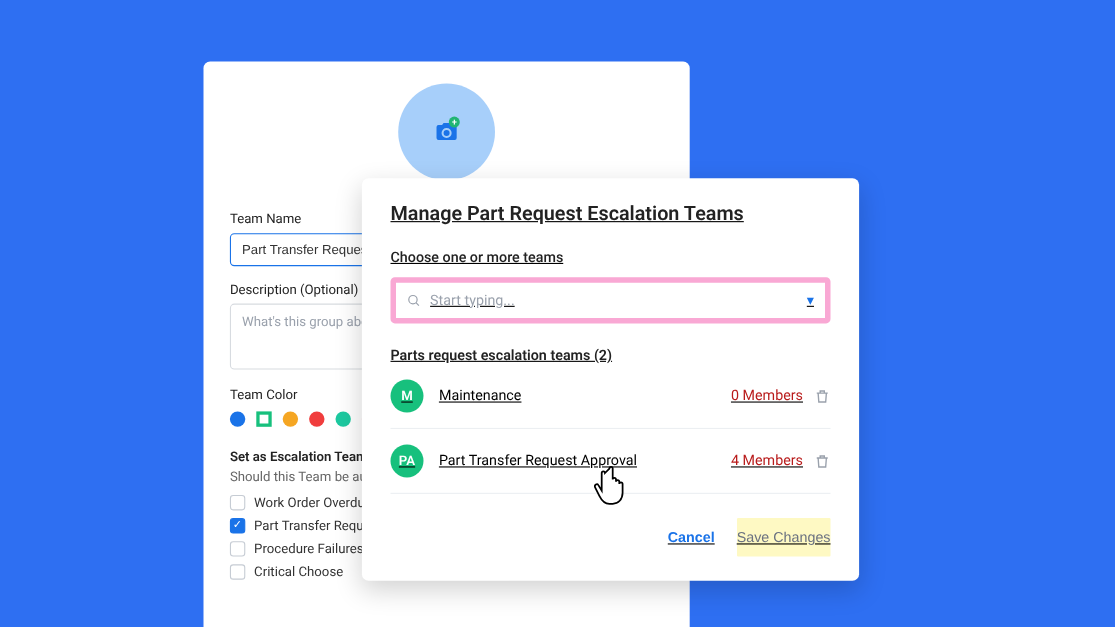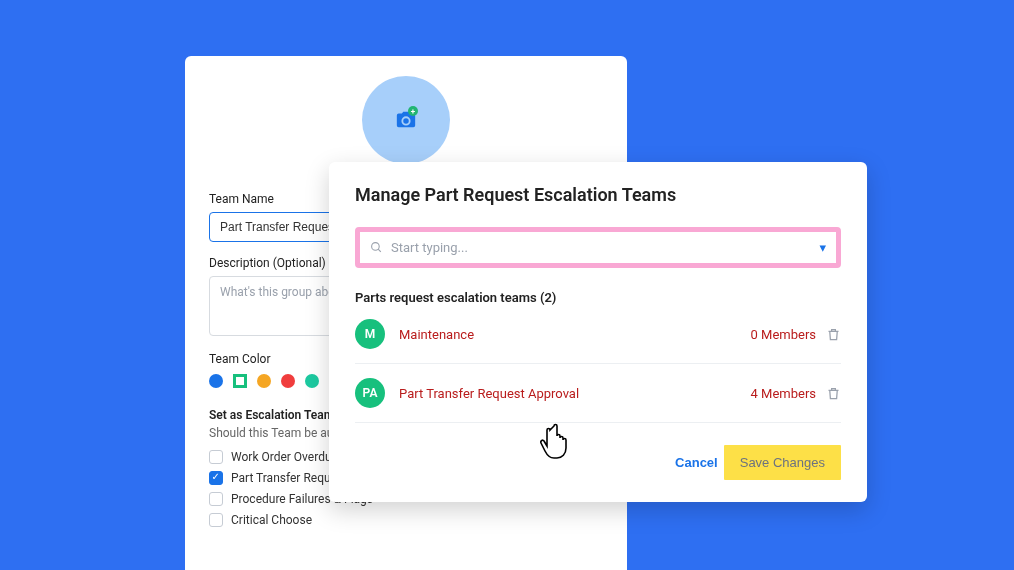--- a/index.html
+++ b/index.html
@@ -65,47 +65,48 @@
 .section-title { font-size:12px; color:#222; font-weight:600; margin-bottom:4px;}
 .section-sub { font-size:12px; color:#666; margin-bottom:10px;}
 .check-row { display:flex; align-items:center; gap:8px; margin:7px 0; font-size:12px; color:#333;}
 .check-box { width:14px; height:14px; border:1.5px solid #c6ccd4; border-radius:3px; background:#fff;}
 .check-box.checked { background:#1a73e8; border-color:#1a73e8; position:relative;}
 .check-box.checked::after{ content:"✓"; color:#fff; font-size:10px; position:absolute; left:1.5px; top:-1px;}
 
 .panel-front {
   position: absolute;
   left: 329px; top: 162px;
-  width: 538px;
+  width: 452px;
   background: #fff;
   border-radius: 6px;
   box-shadow: 0 8px 24px rgba(0,0,0,0.18);
   padding: 22px 26px;
+  text-decoration: underline;
 }
 .modal-title { font-size:18px; font-weight:600; color:#222; margin-bottom:22px;}
 .modal-label { font-size:13px; color:#222; font-weight:500; margin-bottom:10px;}
 .search-box {
   display:flex; align-items:center;
   border:5px solid #f9a8d4; border-radius:4px;
   padding:8px 10px; margin-bottom:22px;
   justify-content:space-between;
 }
 .search-left{display:flex;align-items:center;gap:8px;}
 .search-box .ph { color:#9aa1ac; font-size:13px;}
 .chev { color:#1a73e8; font-size:13px;}
 .list-title { font-size:13px; font-weight:600; color:#222; margin-bottom:0;}
 .team-row { display:flex; align-items:center; padding:14px 0; border-bottom:1px solid #eceff2;}
 .team-row:last-of-type{border-bottom:1px solid #eceff2;}
 .team-badge { width:30px;height:30px;border-radius:50%;background:#17c07d;color:#fff;font-size:12px;font-weight:600;display:flex;align-items:center;justify-content:center;margin-right:14px;}
-.team-name{font-size:13px;color:#b91c1c;flex:1;}
+.team-name{font-size:13px;color:#000000;flex:1;}
 .team-meta{font-size:13px;color:#b91c1c;margin-right:10px;}
 .trash{color:#9aa1ac;}
-.actions{display:flex;justify-content:flex-end;gap:0;margin-top:22px;align-items:flex-start;}
+.actions{display:flex;justify-content:flex-end;gap:14px;margin-top:22px;align-items:flex-start;}
 .btn-cancel{color:#1a73e8;font-size:13px;font-weight:600;background:none;border:none;cursor:pointer;padding:10px 6px;}
-.btn-save{background:#fde047;color:#6b7280;font-size:13px;font-weight:500;border:none;border-radius:1px;padding:10px 16px;cursor:pointer;}
+.btn-save{background:#fef9c3;color:#6b7280;font-size:13px;font-weight:500;border:none;border-radius:1px;padding:10px 0;cursor:pointer;}
 .cursor-hand{position:absolute;left:540px;top:420px;pointer-events:none;}
 </style>
 </head>
 <body>
 
 <div class="panel-back">
   <div class="avatar-upload">
     <svg viewBox="0 0 24 24" fill="#1a73e8">
         <path d="M9 3l-1.5 2H4a2 2 0 00-2 2v11a2 2 0 002 2h16a2 2 0 002-2V7a2 2 0 00-2-2h-3.5L15 3H9zm3 5a5 5 0 110 10 5 5 0 010-10zm0 2a3 3 0 100 6 3 3 0 000-6z"></path>
       </svg>
@@ -139,20 +140,21 @@
       <span>Procedure Failures &amp; Flags</span>
     </div>
   <div class="check-row">
       <div class="check-box"></div>
       <span>Critical Choose</span>
     </div>
 </div>
 
 <div class="panel-front">
   <div class="modal-title">Manage Part Request Escalation Teams</div>
+  <div class="modal-label">Choose one or more teams</div>
   <div class="search-box">
     <div class="search-left">
       <svg width="13" height="13" viewBox="0 0 24 24" fill="none" stroke="#9aa1ac" stroke-width="2">
           <circle cx="10" cy="10" r="7"></circle>
           <line x1="20" y1="20" x2="15" y2="15"></line>
         </svg>
       <span class="ph">Start typing...</span>
     </div>
     <span class="chev">▾</span>
   </div>

